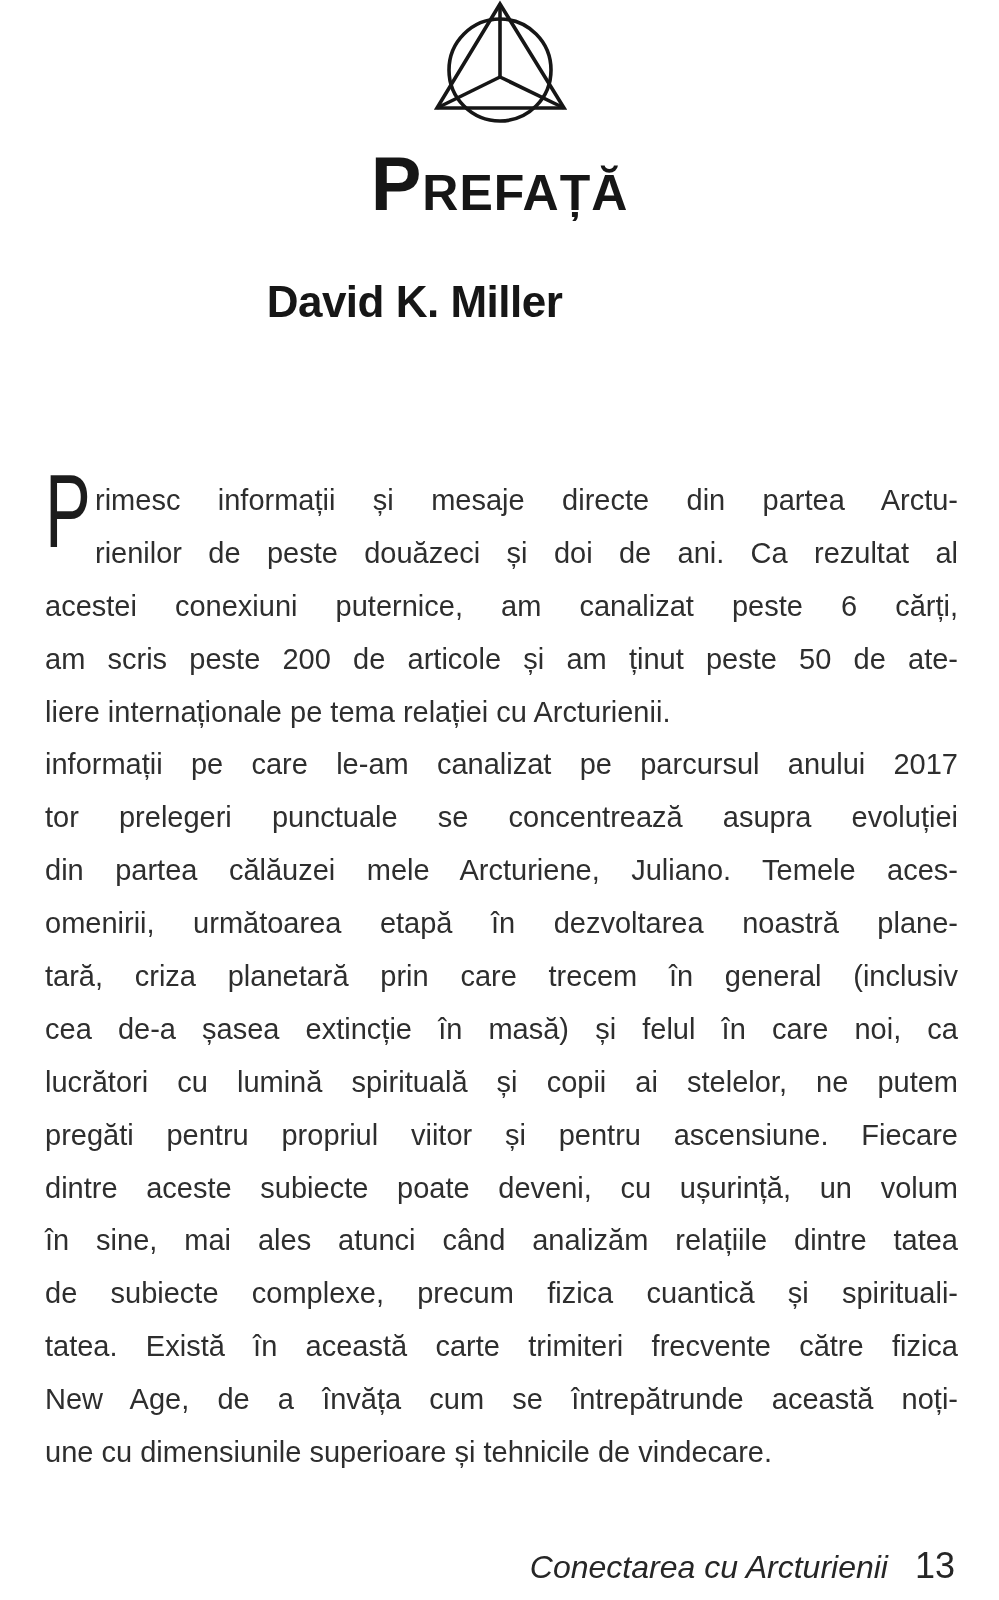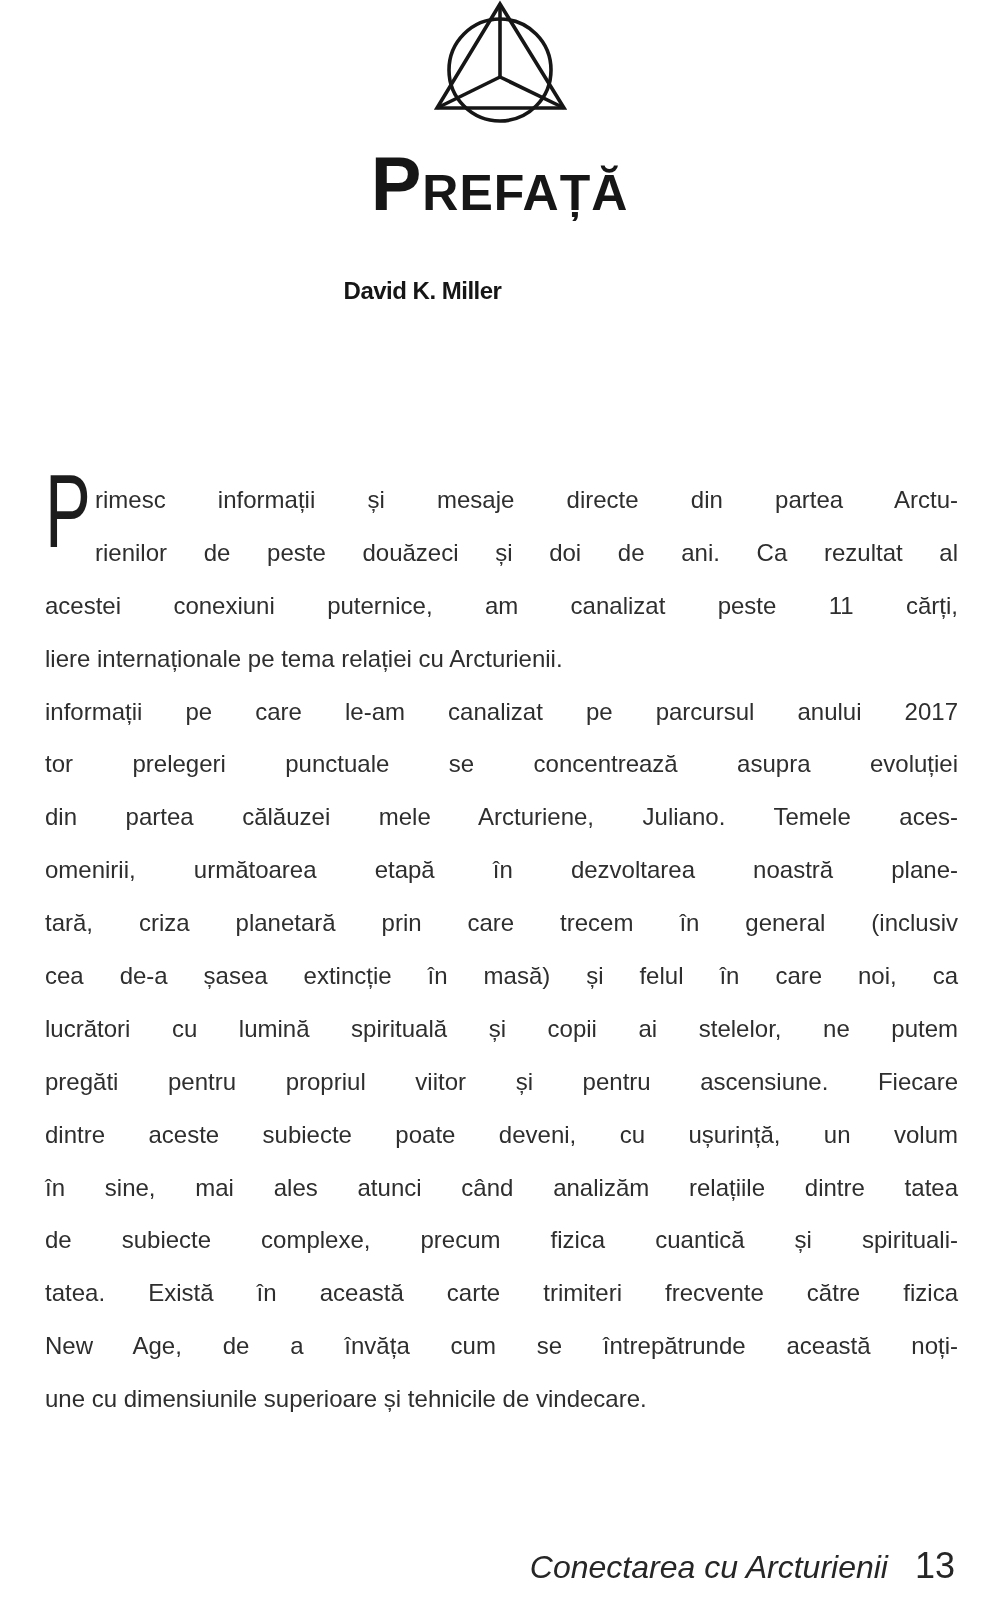--- a/index.html
+++ b/index.html
@@ -43,37 +43,37 @@
     color: #161616;
     letter-spacing: 1px;
     white-space: nowrap;
   }
   .title-initial { font-size: 76px; }
   .title-rest   { font-size: 50px; }
 
   
   .author {
     position: absolute;
-    left: 12px;
+    left: 4px;
     top: 277px;
     width: 821px;
     text-align: center;
-    font-size: 24px;
+    font-size: 44px;
     font-weight: bold;
     letter-spacing: -0.5px;
     color: #161616;
   }
 
   
   .bodytext {
     position: absolute;
     left: 45px;
     top: 474px;
     width: 913px;
-    font-size: 24px;
+    font-size: 29px;
     font-weight: 300;
     line-height: 52.9px;
     color: #2e2e2e;
   }
   .line {
     height: 52.9px;
     text-align: justify;
     text-align-last: justify;
   }
   .line.wrap     { padding-left: 50px; }
@@ -127,21 +127,22 @@
 
   <h1 class="title"><span class="title-initial">P</span><span class="title-rest">REFAȚĂ</span></h1>
 
   <div class="author">David K. Miller</div>
 
   <div class="dropcap">P</div>
 
   <div class="bodytext">
     <div class="line wrap">rimesc informații și mesaje directe din partea Arctu-</div>
     <div class="line wrap">rienilor de peste douăzeci și doi de ani. Ca rezultat al</div>
-    <div class="line">acestei conexiuni puternice, am canalizat peste 11 cărți,</div>
+    <div class="line">acestei conexiuni puternice, am canalizat peste 6 cărți,</div>
+    <div class="line">am scris peste 200 de articole și am ținut peste 50 de ate-</div>
     <div class="line para-end">liere internaționale pe tema relației cu Arcturienii.</div>
 
     <div class="line">informații pe care le-am canalizat pe parcursul anului 2017</div>
     <div class="line">tor prelegeri punctuale se concentrează asupra evoluției</div>
     <div class="line">din partea călăuzei mele Arcturiene, Juliano. Temele aces-</div>
     <div class="line">omenirii, următoarea etapă în dezvoltarea noastră plane-</div>
     <div class="line">tară, criza planetară prin care trecem în general (inclusiv</div>
     <div class="line">cea de-a șasea extincție în masă) și felul în care noi, ca</div>
     <div class="line">lucrători cu lumină spirituală și copii ai stelelor, ne putem</div>
     <div class="line">pregăti pentru propriul viitor și pentru ascensiune. Fiecare</div>

